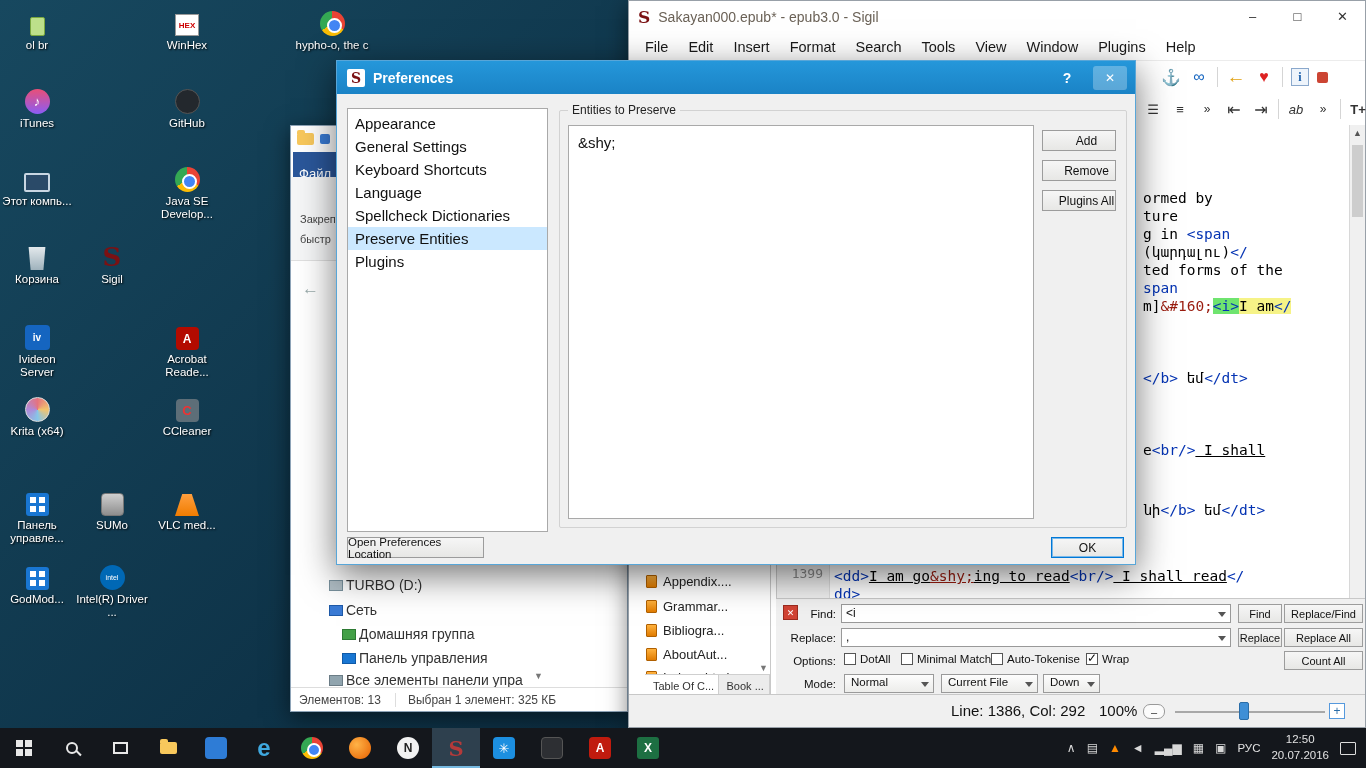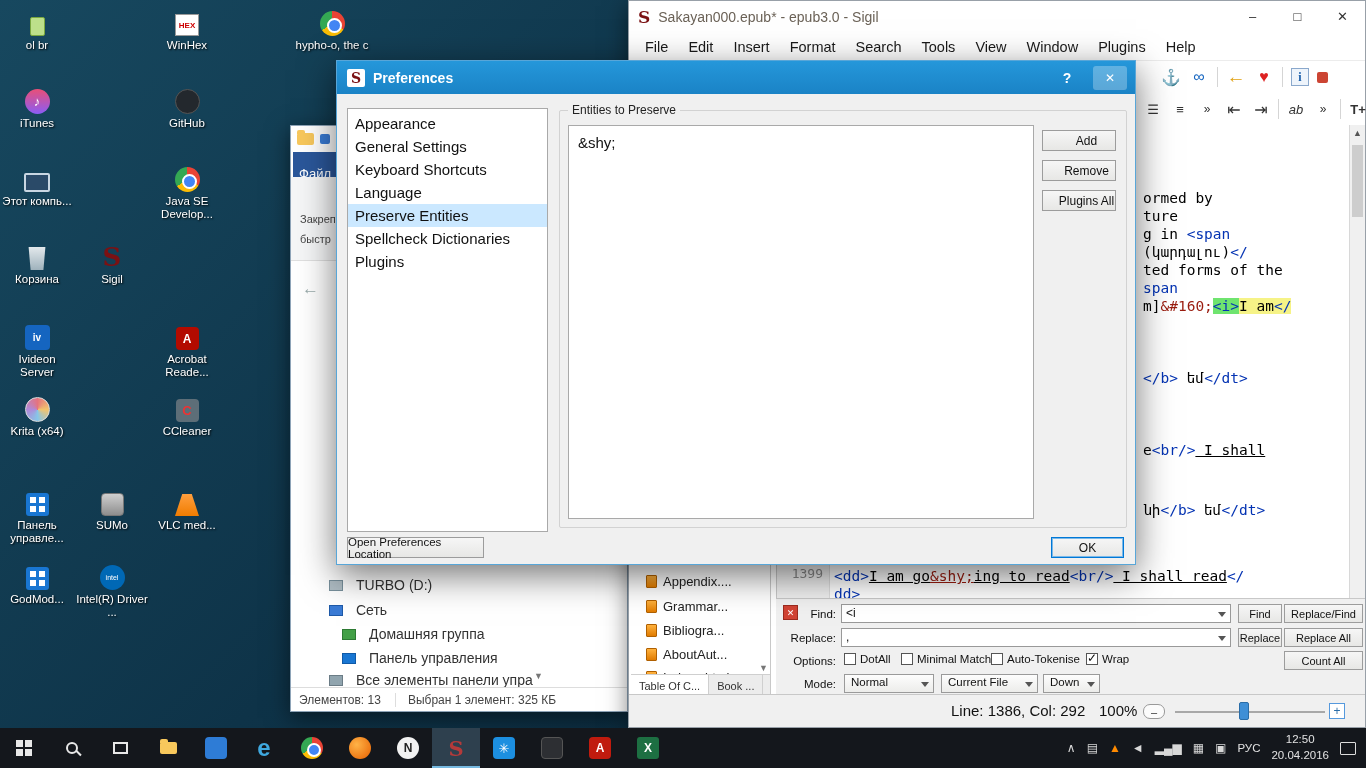--- a/index.html
+++ b/index.html
@@ -41,21 +41,21 @@
   .exp-title { height:26px; display:flex; align-items:center; padding-left:6px; gap:6px; }
   .fold-ic { width:17px; height:12px; background:#f8c85c; border-radius:2px; position:relative; }
   .fold-ic::before { content:""; position:absolute; top:-3px; left:0; width:8px; height:4px; background:#f8c85c; border-radius:2px 2px 0 0; }
   .qa-ic { width:10px; height:10px; background:#3a7bd5; border-radius:2px; }
   .exp-filetab { position:absolute; left:2px; top:26px; width:44px; height:42px; background:#2b579a; color:#fff;
                  font-size:13px; display:flex; align-items:center; justify-content:center; }
   .exp-ribbon { position:absolute; left:0; top:51px; right:0; height:84px; background:#f5f6f7; border-bottom:1px solid #e0e0e0; }
   .exp-ribbon span { position:absolute; left:9px; font-size:11px; color:#444; }
   .exp-back { position:absolute; left:11px; top:153px; color:#9aa; font-size:17px; }
   .exp-nav { position:absolute; left:0; top:440px; width:270px; font-size:14px; color:#333; }
-  .nav-row { position:absolute; height:22px; display:flex; align-items:center; gap:13px; white-space:nowrap; }
+  .nav-row { position:absolute; height:22px; display:flex; align-items:center; gap:3px; white-space:nowrap; }
   .nico { width:14px; height:11px; flex:0 0 auto; }
   .n-drive { background:#b0bec5; border:1px solid #78909c; }
   .n-net { background:#3a7bd5; border:1px solid #1f5aa8; }
   .n-home { background:#43a047; border:1px solid #2d7a33; }
   .n-cp { background:#1976d2; border:1px solid #0f5aa8; }
   .n-el { background:#90a4ae; border:1px solid #6b7c86; }
   .exp-navarrow { position:absolute; left:243px; top:545px; font-size:9px; color:#777; }
   .exp-files { position:absolute; left:281px; top:440px; width:57px; overflow:hidden; }
   .exp-status { position:absolute; left:0; bottom:0; right:0; height:24px; background:#fff; border-top:1px solid #ddd;
                 font-size:12px; color:#444; display:flex; align-items:center; }
@@ -76,21 +76,21 @@
   .c-red { color:#d22; }
   .c-blue { color:#1565c0; }
   .info-sq { width:18px; height:18px; background:#eef4fb; border:1px solid #8aa8cc; color:#1b5faa; font-weight:bold; font-size:12px;
              display:inline-flex; align-items:center; justify-content:center; font-family:"Liberation Serif",serif; }
   .red-dot { width:11px; height:11px; background:#c43; border-radius:2px; }
 
   .sg-book { position:absolute; left:0; top:124px; width:142px; height:571px; background:#fff; border-right:1px solid #c8c8c8; }
   .bk-row { position:absolute; left:0; height:24px; display:flex; align-items:center; gap:6px; padding-left:17px; font-size:13px; color:#222; white-space:nowrap; }
   .page-ic { width:11px; height:13px; background:linear-gradient(#ffb23e,#e07b00); border:1px solid #b06000; border-radius:1px; flex:0 0 auto; }
   .bk-scroll { position:absolute; right:2px; top:538px; font-size:9px; color:#777; }
-  .bk-tabs { position:absolute; left:2px; right:0; bottom:0; height:22px; background:#ececec; border-top:1px solid #cfcfcf; display:flex; font-size:11px; color:#333; }
+  .bk-tabs { position:absolute; left:16px; right:0; bottom:0; height:22px; background:#ececec; border-top:1px solid #cfcfcf; display:flex; font-size:11px; color:#333; }
   .bk-tab { padding:0 8px; display:flex; align-items:center; border-right:1px solid #cfcfcf; white-space:nowrap; overflow:hidden; }
   .bk-tab.active { background:#fff; }
 
   .sg-code { position:absolute; left:147px; top:124px; right:0; height:473px; background:#fff; border-left:1px solid #c8c8c8;
              font-family:"DejaVu Sans Mono","DejaVu Sans",monospace; font-size:14.5px; line-height:18px; }
   .gutter { position:absolute; left:0; top:0; bottom:0; width:53px; background:#efefef; border-right:1px solid #dcdcdc; }
   .gutter span { position:absolute; right:6px; color:#888; font-size:13px; }
   .frag { position:absolute; white-space:pre; color:#000; }
   .tg { color:#0433b3; } .ent { color:#9a1c0f; } .u { text-decoration:underline; }
   .hlG { background:#6fe46f; } .hlY { background:#f6f387; }
@@ -497,22 +497,22 @@
       <span>Preferences</span>
     </div>
     <span class="pf-help">?</span>
     <span class="pf-close">✕</span>
     <div class="pf-body">
       <div class="pf-list">
         <div class="pf-item">Appearance</div>
         <div class="pf-item">General Settings</div>
         <div class="pf-item">Keyboard Shortcuts</div>
         <div class="pf-item">Language</div>
+        <div class="pf-item">Spellcheck Dictionaries</div>
         <div class="pf-item sel">Preserve Entities</div>
-        <div class="pf-item">Spellcheck Dictionaries</div>
         <div class="pf-item">Plugins</div>
       </div>
       <div class="pf-group">
         <span class="pf-gtitle">Entities to Preserve</span>
         <div class="pf-ents">
           <div class="pf-ent">&amp;shy;</div>
         </div>
         <div class="pf-sidebtn" style="top:19px">Add</div>
         <div class="pf-sidebtn" style="top:49px">Remove</div>
         <div class="pf-sidebtn" style="top:79px">Plugins All</div>
@@ -574,19 +574,19 @@
       <span class="tico2">∧</span>
       <span class="tico2">▤</span>
       <span class="tico2 orange">▲</span>
       <span class="tico2">◄</span>
       <span class="tico2">▂▄▆</span>
       <span class="tico2">▦</span>
       <span class="tico2">▣</span>
       <span class="lang">РУС</span>
       <span class="clock">
         <span>12:50</span><br>
-        <span>20.04.2016</span>
+        <span>20.07.2016</span>
       </span>
       <span class="notif"></span>
     </div>
   </div>
 
 </div>
 
 </body></html>

